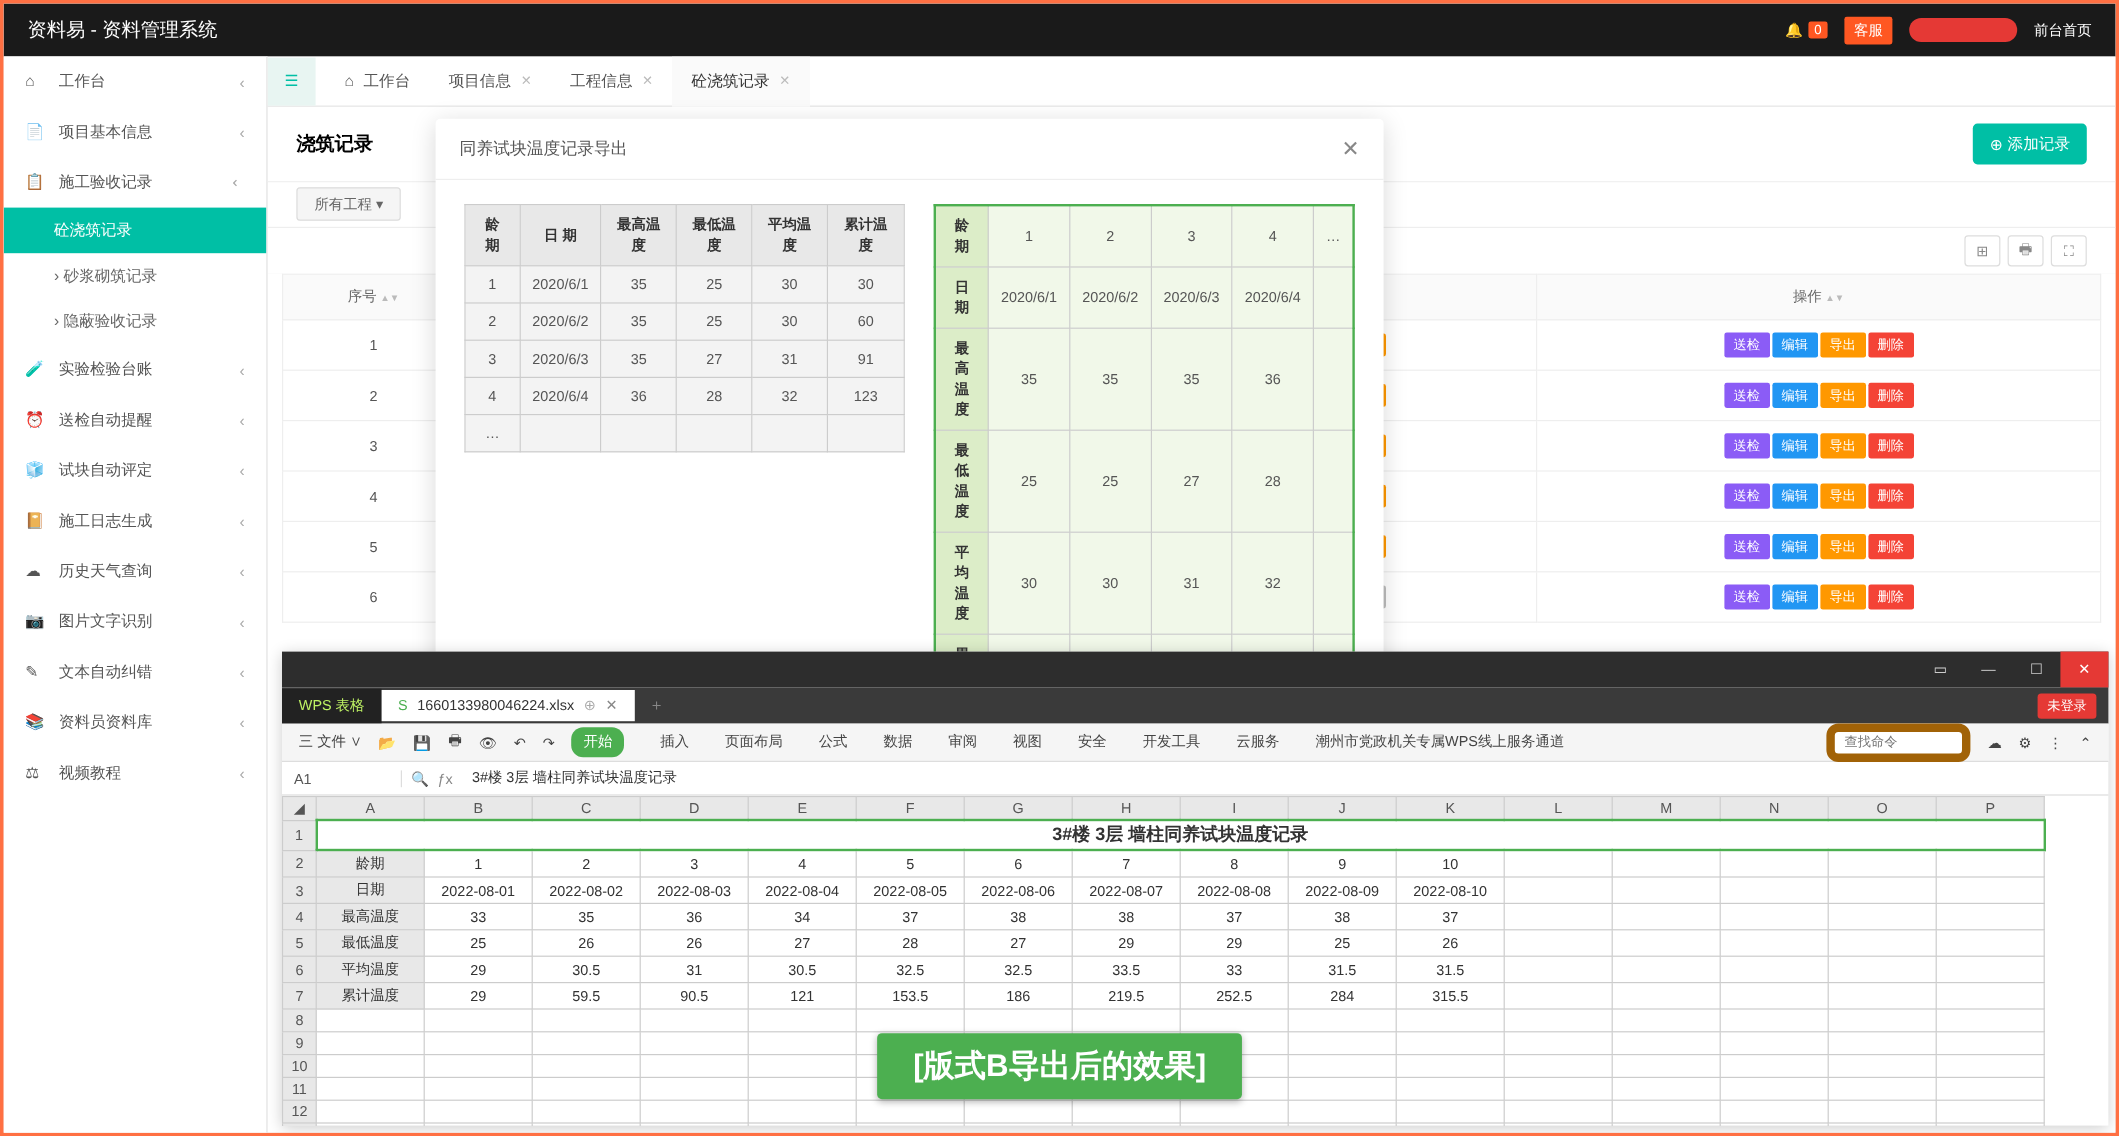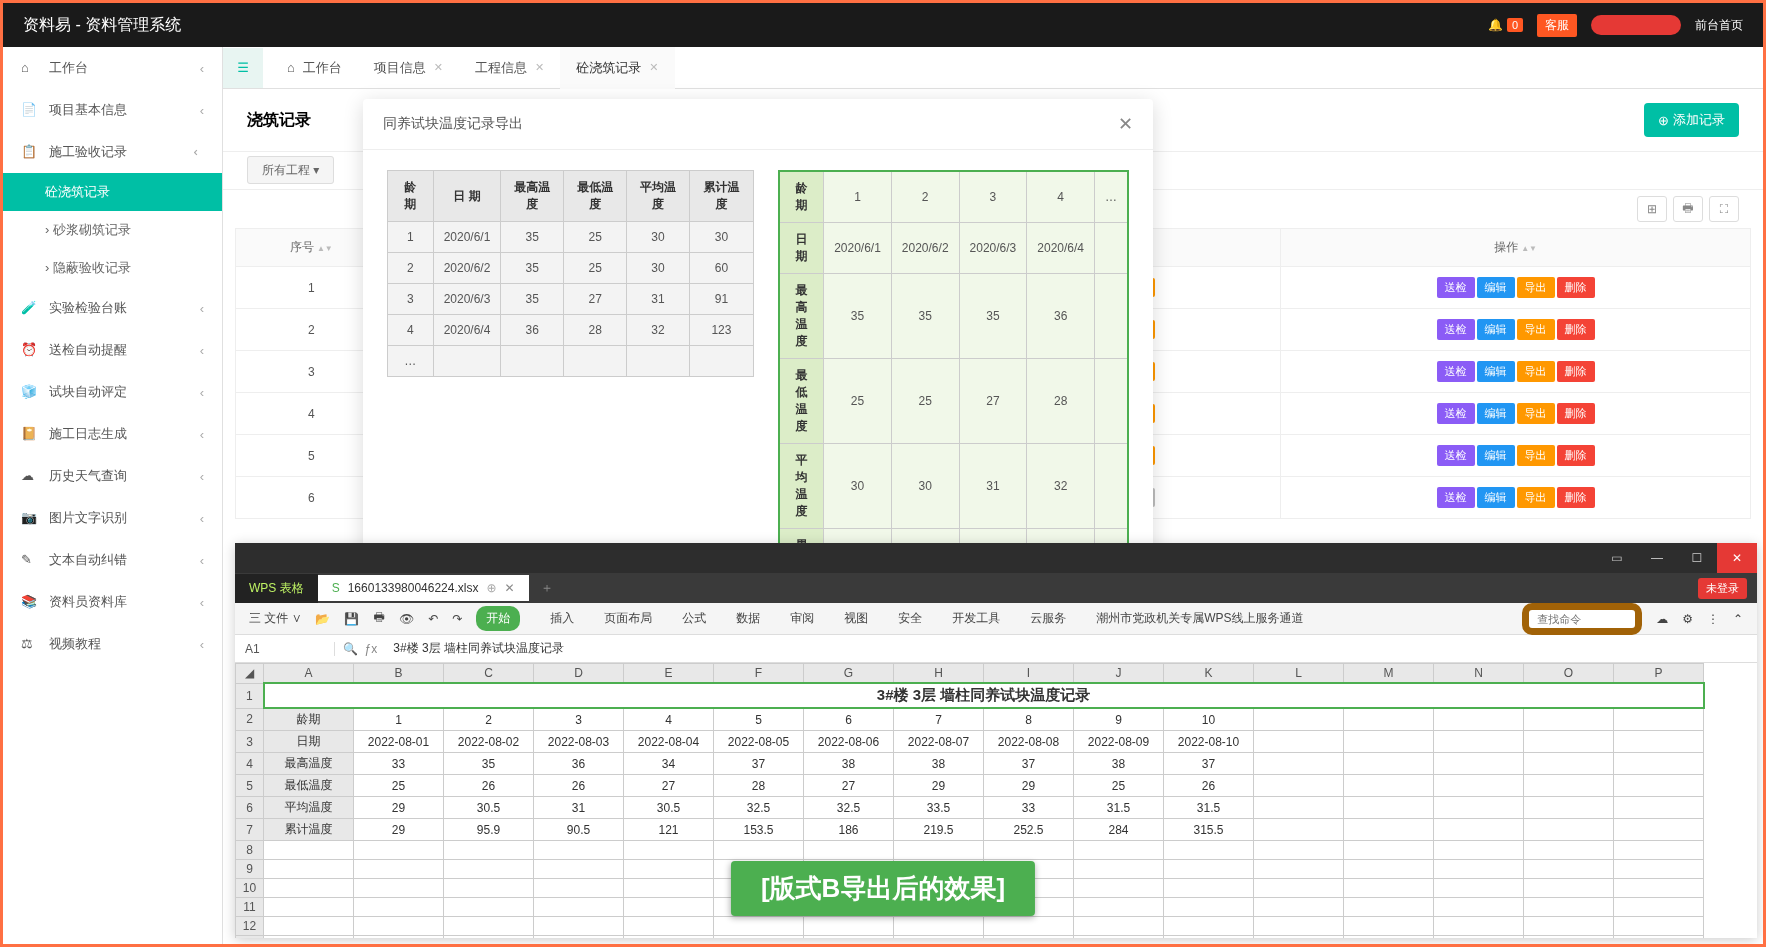--- a/index.html
+++ b/index.html
@@ -611,21 +611,21 @@
             <td></td>
             <td></td>
             <td></td>
           </tr>
         </tbody>
         <tbody>
           <tr>
             <th class="rowh">7</th>
             <td class="rowlabel">累计温度</td>
             <td>29</td>
-            <td>95.9</td>
+            <td>59.5</td>
             <td>90.5</td>
             <td>121</td>
             <td>153.5</td>
             <td>186</td>
             <td>219.5</td>
             <td>252.5</td>
             <td>284</td>
             <td>315.5</td>
             <td></td>
             <td></td>

